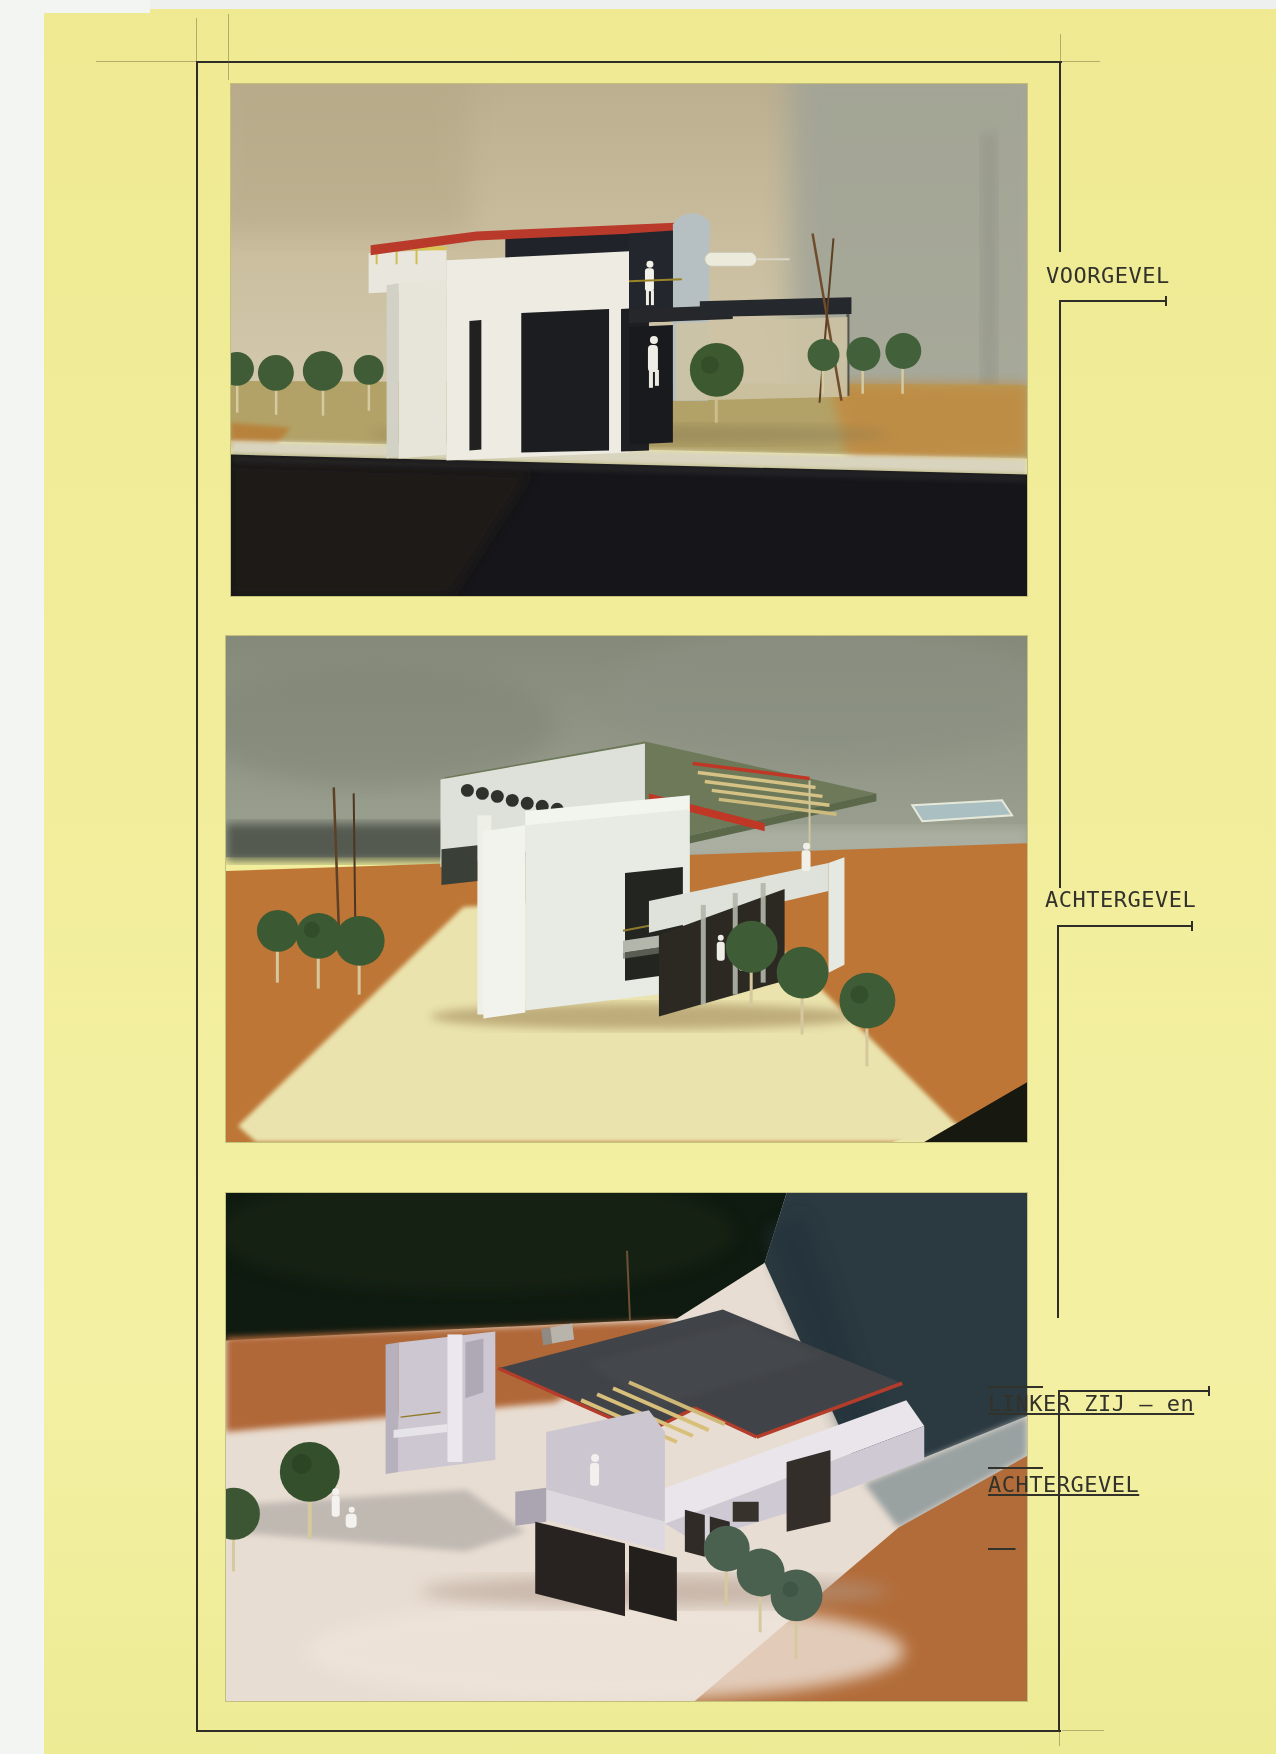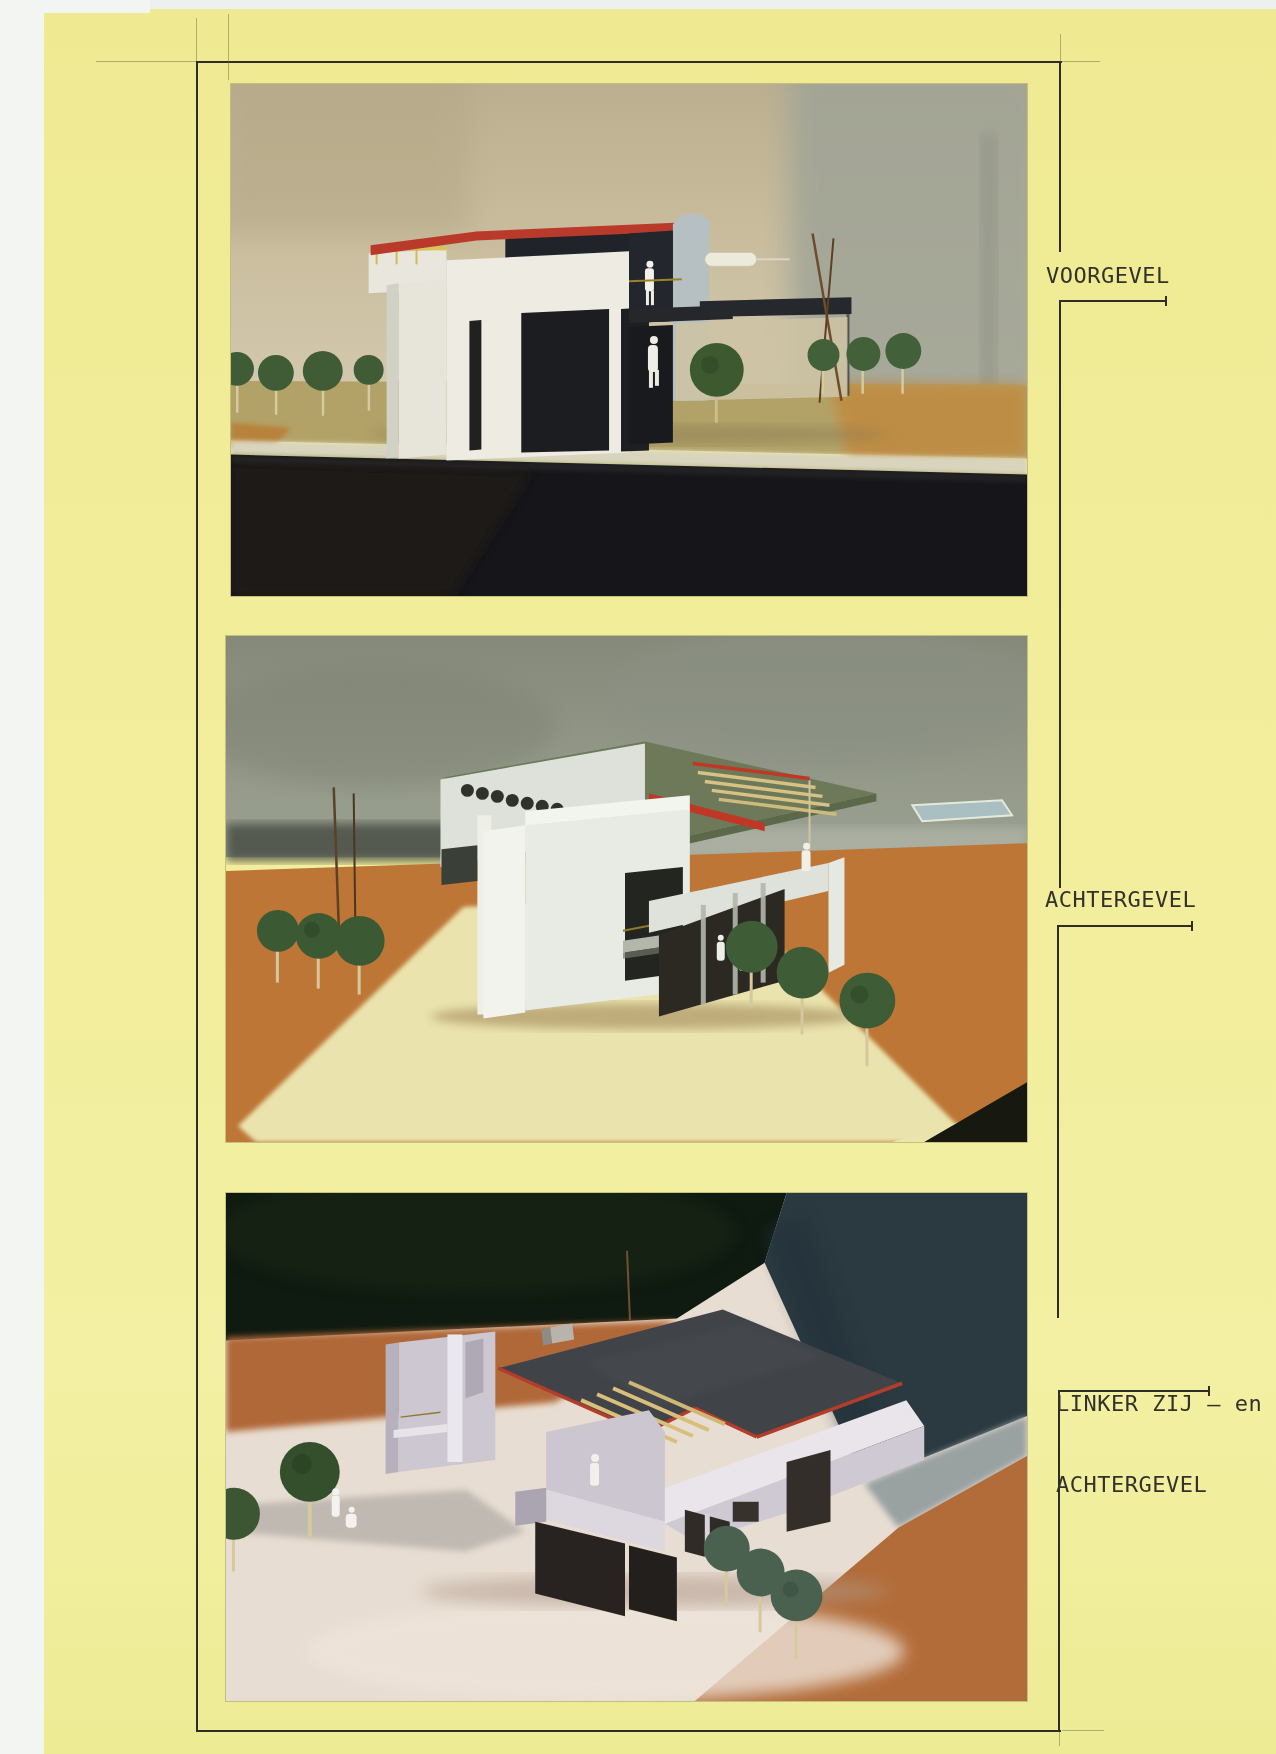--- a/index.html
+++ b/index.html
@@ -311,18 +311,18 @@
     <circle cx="566" cy="398" r="8" fill="#3b5040" opacity=".7"></circle>
 
     <circle cx="110" cy="300" r="3.5" fill="#f4f2ee"></circle>
     <rect x="106" y="304" width="8" height="21" rx="3" fill="#f4f2ee"></rect>
     <circle cx="126" cy="318" r="3" fill="#f4f2ee"></circle>
     <rect x="120" y="322" width="11" height="14" rx="4" fill="#f4f2ee"></rect>
   </svg>
 
   <div class="flabel" style="left:1046px;top:262px;">VOORGEVEL</div>
   <div class="flabel" style="left:1045px;top:886px;">ACHTERGEVEL</div>
-  <div class="flabel" style="left:1056px;top:1336px;">
+  <div class="flabel" style="left:988px;top:1336px;text-decoration:underline;">
     <div>LINKER ZIJ – en</div>
     <div>ACHTERGEVEL</div>
   </div>
 
 </div>
 
 </body></html>

